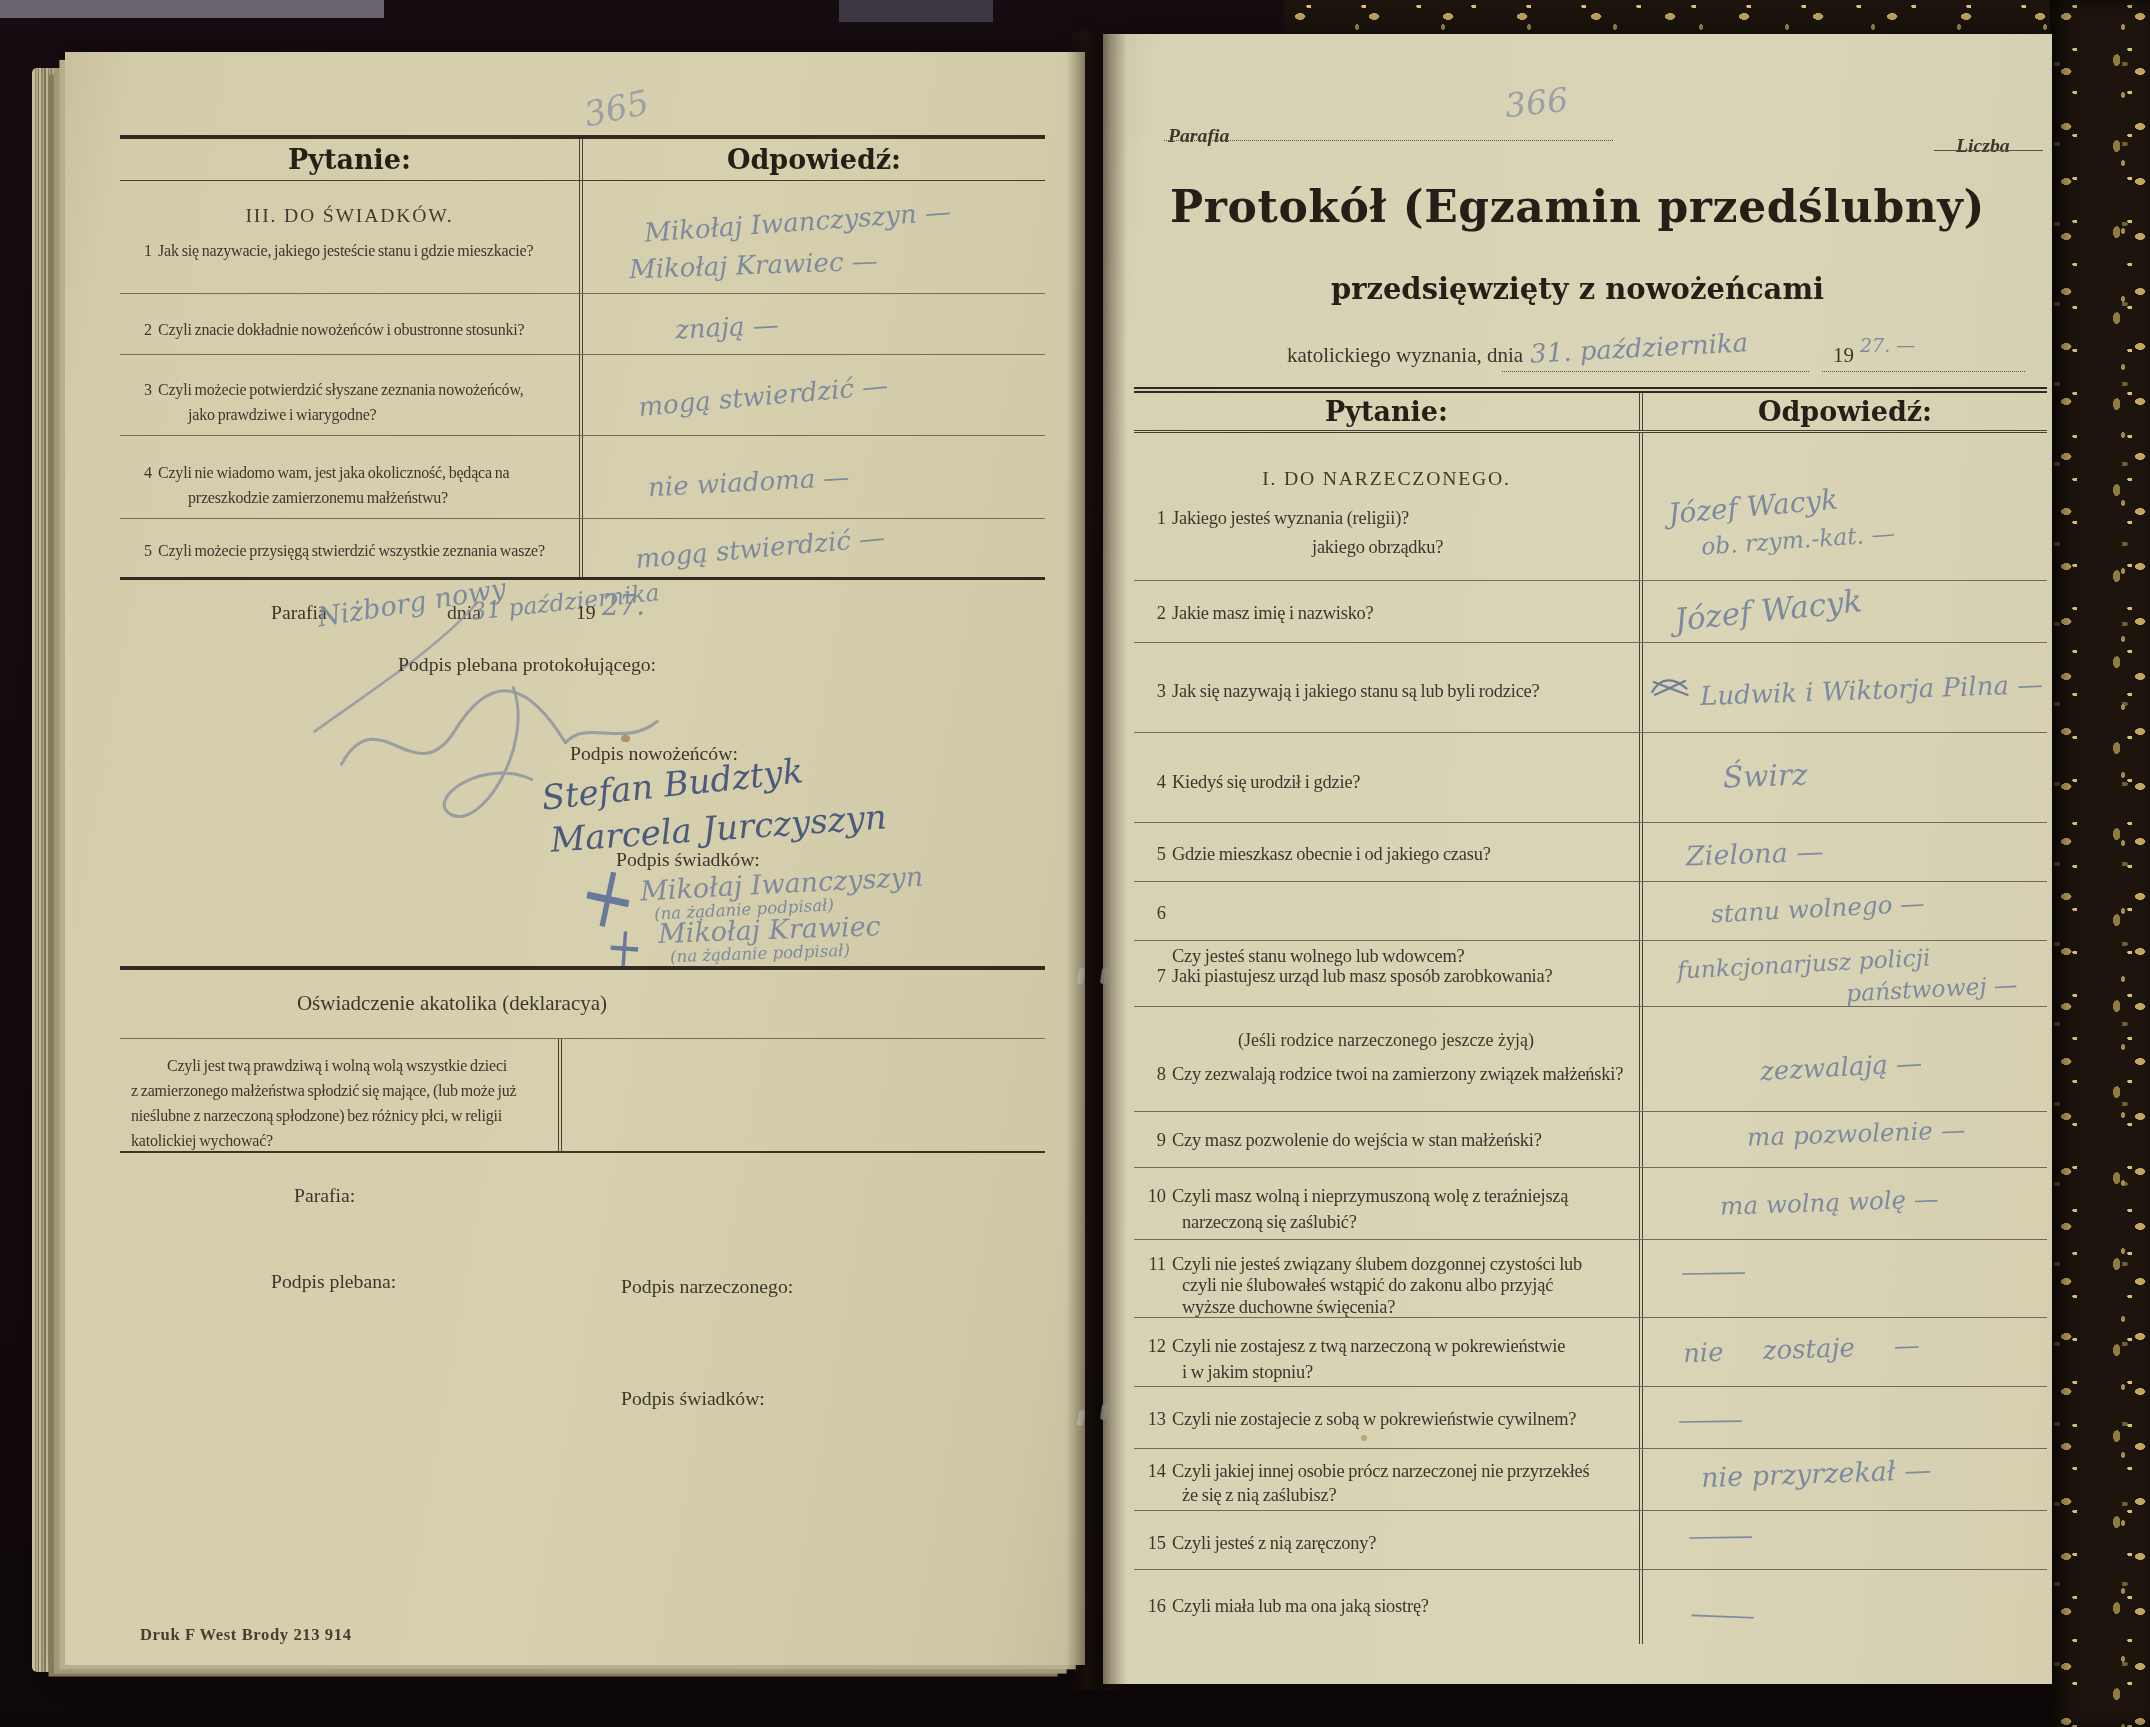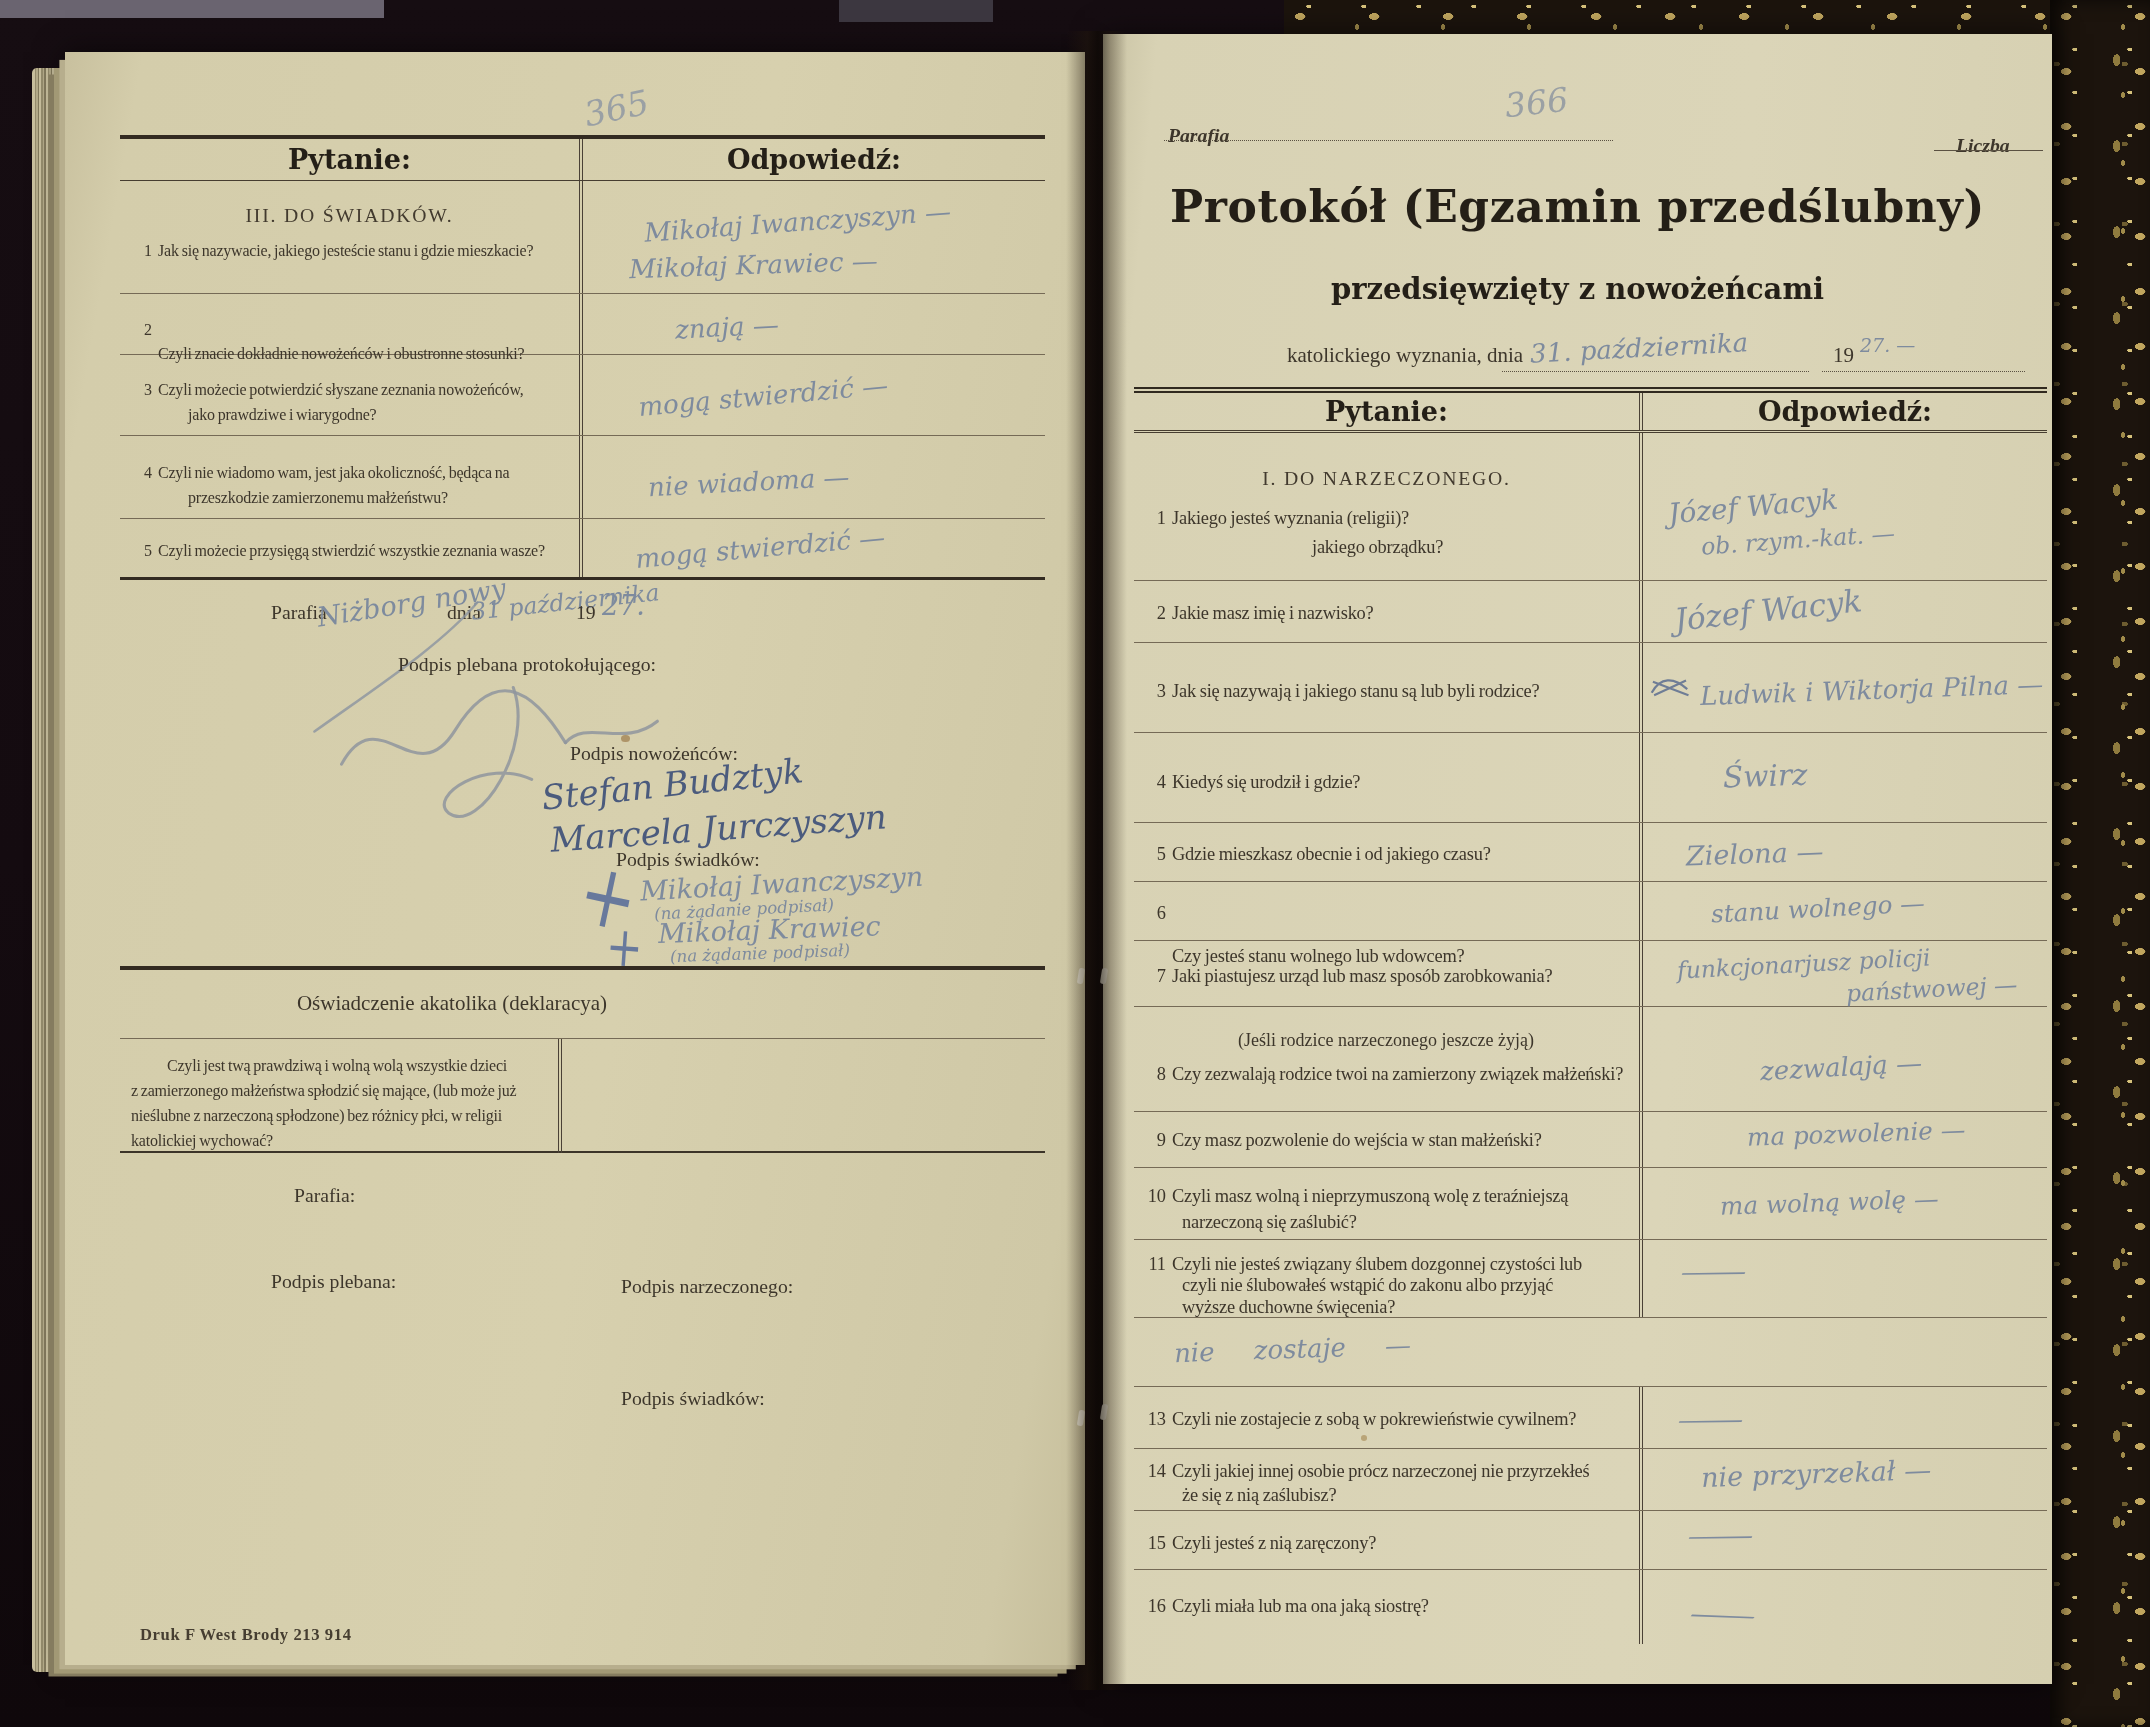--- a/index.html
+++ b/index.html
@@ -95,21 +95,21 @@
         </div>
         <div class="la-cell">
           <span class="hw" style="left:61px;top:26px;font-size:26px;transform:rotate(-4deg);">Mikołaj Iwanczyszyn —</span>
           <span class="hw" style="left:46px;top:69px;font-size:26px;transform:rotate(-2deg);">Mikołaj Krawiec —</span>
         </div>
       </div>
 
       <div class="lrow" style="height:60px;">
         <div class="lq-cell">
           <span class="qnum lq" style="top:27px;">2</span>
-          <span class="qline lq" style="top:27px;margin-top:24px;">Czyli znacie dokładnie nowożeńców i obustronne stosunki?</span>
+          <span class="qline lq" style="top:27px;">Czyli znacie dokładnie nowożeńców i obustronne stosunki?</span>
         </div>
         <div class="la-cell">
           <span class="hw" style="left:92px;top:18.4px;font-size:26px;transform:rotate(-3deg);">znają —</span>
         </div>
       </div>
 
       <div class="lrow" style="height:80px;">
         <div class="lq-cell">
           <span class="qnum lq" style="top:26px;">3</span>
           <span class="qline lq" style="top:26px;">Czyli możecie potwierdzić słyszane zeznania nowożeńców,</span>
@@ -338,20 +338,25 @@
           <span class="qline rq" style="top:13.5px;">Czyli nie jesteś związany ślubem dozgonnej czystości lub</span>
           <span class="qline rq" style="top:35px;left:48px;">czyli nie ślubowałeś wstąpić do zakonu albo przyjąć</span>
           <span class="qline rq" style="top:57px;left:48px;">wyższe duchowne święcenia?</span>
         </div>
         <div class="ra-cell">
           <span class="hw" style="left:58px;top:17px;font-size:24.6px;"><span class="hw-dash">—</span></span>
         </div>
       </div>
 
       <div class="rrow" style="height:68px;">
+        <div class="rq-cell">
+          <span class="qnum rq" style="top:18.4px;">12</span>
+          <span class="qline rq" style="top:18.4px;">Czyli nie zostajesz z twą narzeczoną w pokrewieństwie</span>
+          <span class="qline rq" style="top:44px;left:48px;">i w jakim stopniu?</span>
+        </div>
         <div class="ra-cell">
           <span class="hw" style="left:40px;top:16px;font-size:26px;word-spacing:31px;transform:rotate(-2deg);">nie  zostaje —</span>
         </div>
       </div>
 
       <div class="rrow" style="height:61px;">
         <div class="rq-cell">
           <span class="qnum rq" style="top:22px;">13</span>
           <span class="qline rq" style="top:22px;">Czyli nie zostajecie z sobą w pokrewieństwie cywilnem?</span>
         </div>

